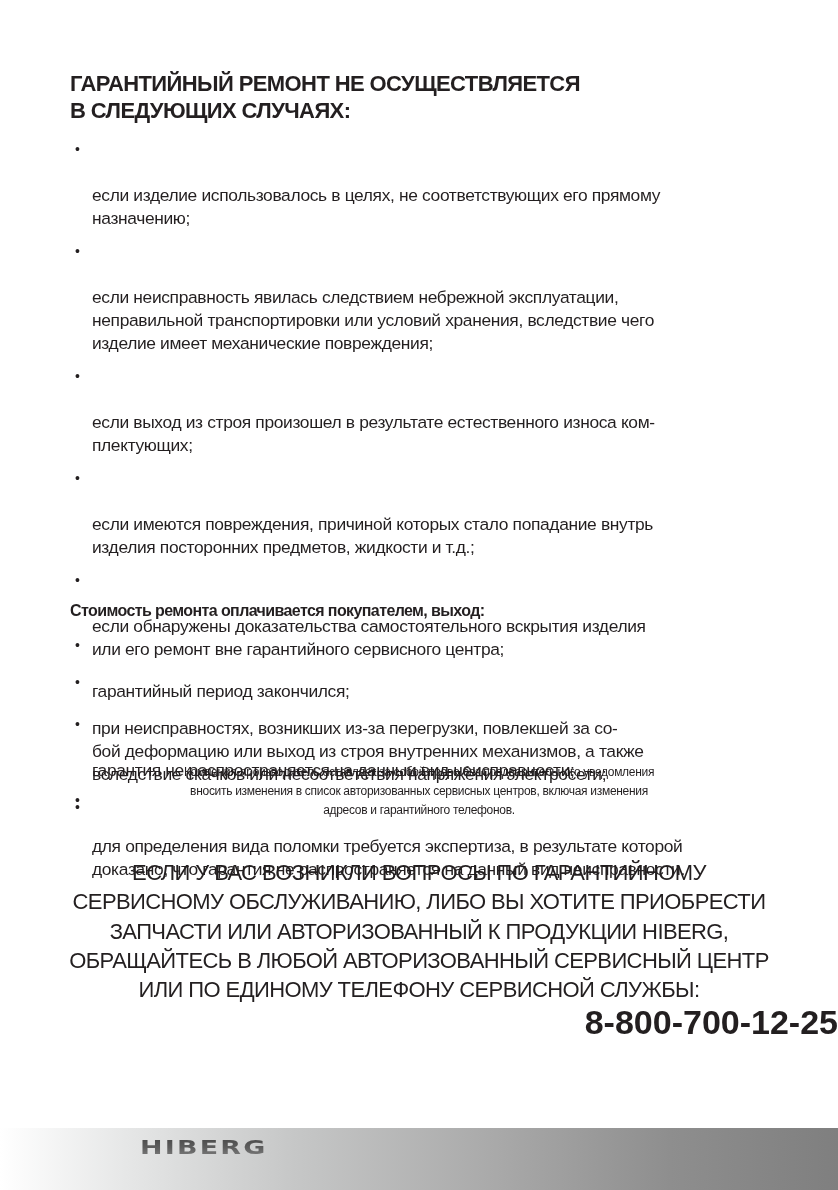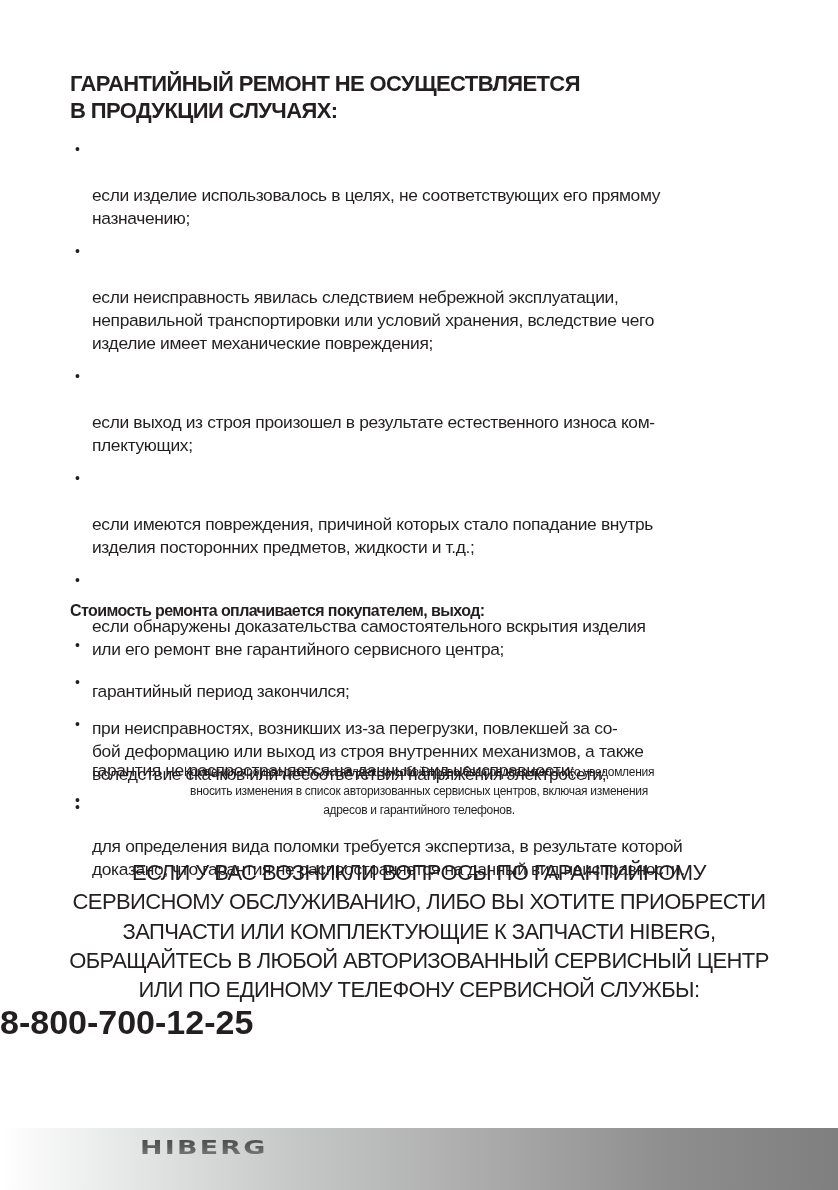--- a/index.html
+++ b/index.html
@@ -94,21 +94,21 @@
       line-height: 29.3px;
       letter-spacing: -0.6px;
       text-transform: none;
     }
     .contact span { display: block; white-space: nowrap; }
     .phone {
       position: absolute;
       left: 0;
       top: 1000px;
       width: 838px;
-      text-align: left;
+      text-align: right;
       font-weight: bold;
       font-size: 34px;
       line-height: 44px;
       letter-spacing: 0px;
       color: #231f20;
     }
     .footer-band {
       position: absolute;
       left: 0;
       top: 1128px;
@@ -135,21 +135,21 @@
       transform-origin: left top;
     }
   </style>
 </head>
 <body>
 
 <div class="page">
 
   <h1 class="title" style="margin:0;">
     <span>ГАРАНТИЙНЫЙ РЕМОНТ НЕ ОСУЩЕСТВЛЯЕТСЯ</span>
-    <span>В ПРОДУКЦИИ СЛУЧАЯХ:</span>
+    <span>В СЛЕДУЮЩИХ СЛУЧАЯХ:</span>
   </h1>
 
   <ul class="list list-exclusions">
     <li>
       <span class="bullet">•</span>
       <span>если изделие использовалось в целях, не соответствующих его прямому
 назначению;</span>
     </li>
     <li>
       <span class="bullet">•</span>
@@ -203,21 +203,21 @@
 
   <div class="note">
     <span>Компания-производитель оставляет за собой право без предварительного уведомления</span>
     <span>вносить изменения в список авторизованных сервисных центров, включая изменения</span>
     <span>адресов и гарантийного телефонов.</span>
   </div>
 
   <div class="contact">
     <span>ЕСЛИ У ВАС ВОЗНИКЛИ ВОПРОСЫ ПО ГАРАНТИЙНОМУ</span>
     <span>СЕРВИСНОМУ ОБСЛУЖИВАНИЮ, ЛИБО ВЫ ХОТИТЕ ПРИОБРЕСТИ</span>
-    <span>ЗАПЧАСТИ ИЛИ КОМПЛЕКТУЮЩИЕ К ЗАПЧАСТИ HIBERG,</span>
+    <span>ЗАПЧАСТИ ИЛИ АВТОРИЗОВАННЫЙ К ПРОДУКЦИИ HIBERG,</span>
     <span>ОБРАЩАЙТЕСЬ В ЛЮБОЙ АВТОРИЗОВАННЫЙ СЕРВИСНЫЙ ЦЕНТР</span>
     <span>ИЛИ ПО ЕДИНОМУ ТЕЛЕФОНУ СЕРВИСНОЙ СЛУЖБЫ:</span>
   </div>
 
   <div class="phone">8-800-700-12-25</div>
 
   <div class="footer-band"></div>
   <div class="logo">HIBERG</div>
 
 </div>

